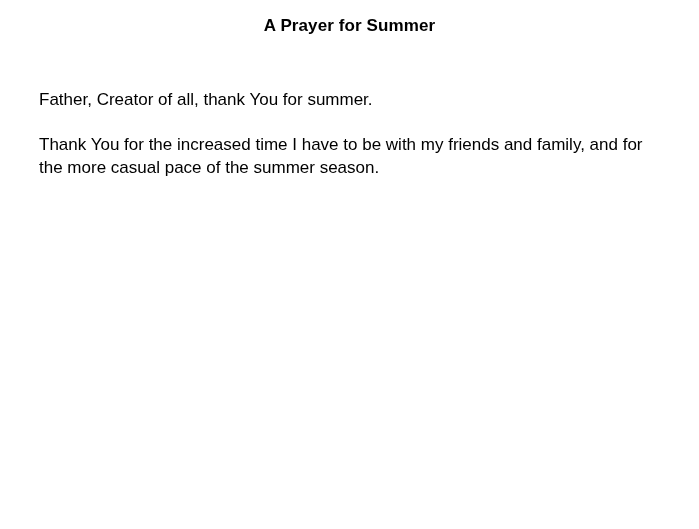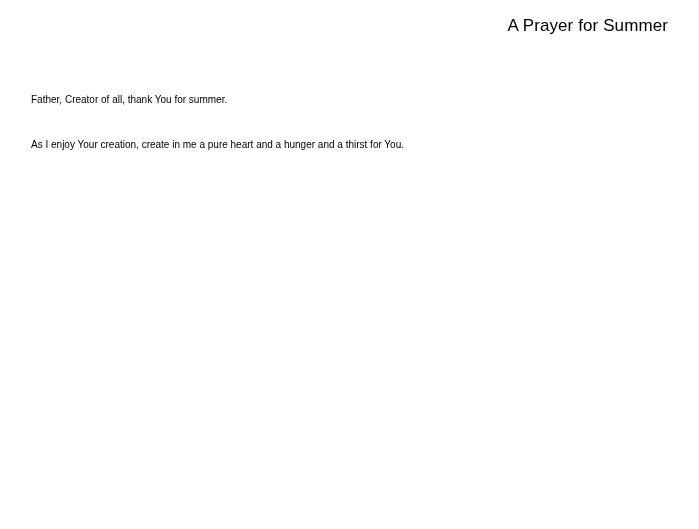--- a/index.html
+++ b/index.html
@@ -17,33 +17,33 @@
   .page {
     box-sizing: border-box;
     width: 699px;
     height: 529px;
     padding: 14px 31px 0 31px;
     background: #ffffff;
   }
   .doc-title {
     font-size: 17px;
     line-height: 23px;
-    font-weight: normal;
-    text-align: right;
+    font-weight: bold;
+    text-align: center;
     margin: 0 0 51px 0;
     letter-spacing: 0.1px;
   }
   .doc-paragraph {
-    font-size: 10px;
+    font-size: 17px;
     line-height: 23px;
-    margin: 0 0 22px 0;
+    margin: 0 0 22px 8px;
     max-width: 640px;
   }
 </style>
 </head>
 <body>
 
 <div class="page">
   <h1 class="doc-title">A Prayer for Summer</h1>
 
   <p class="doc-paragraph">Father, Creator of all, thank You for summer.</p>
-  <p class="doc-paragraph">As I enjoy Your creation, create in me a pure heart and a hunger and a thirst for You.</p>
+  <p class="doc-paragraph">Thank You for the increased time I have to be with my friends and family, and for the more casual pace of the summer season.</p>
 </div>
 
 </body></html>

